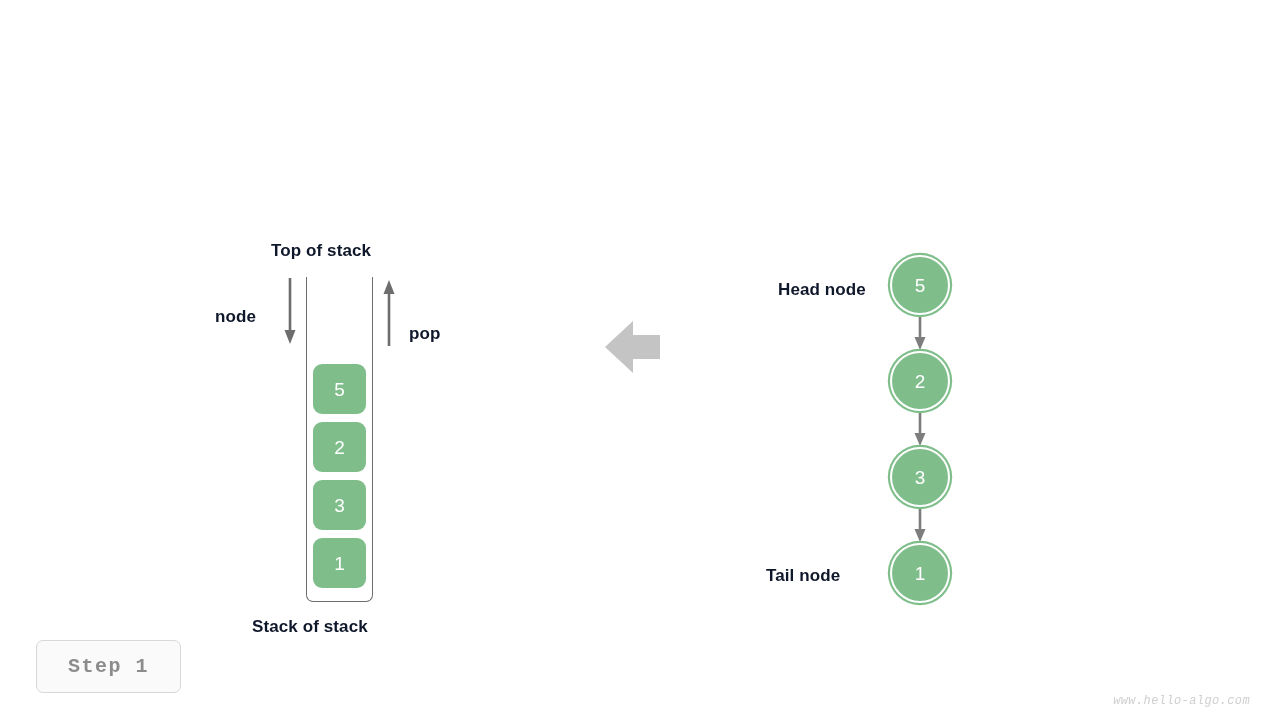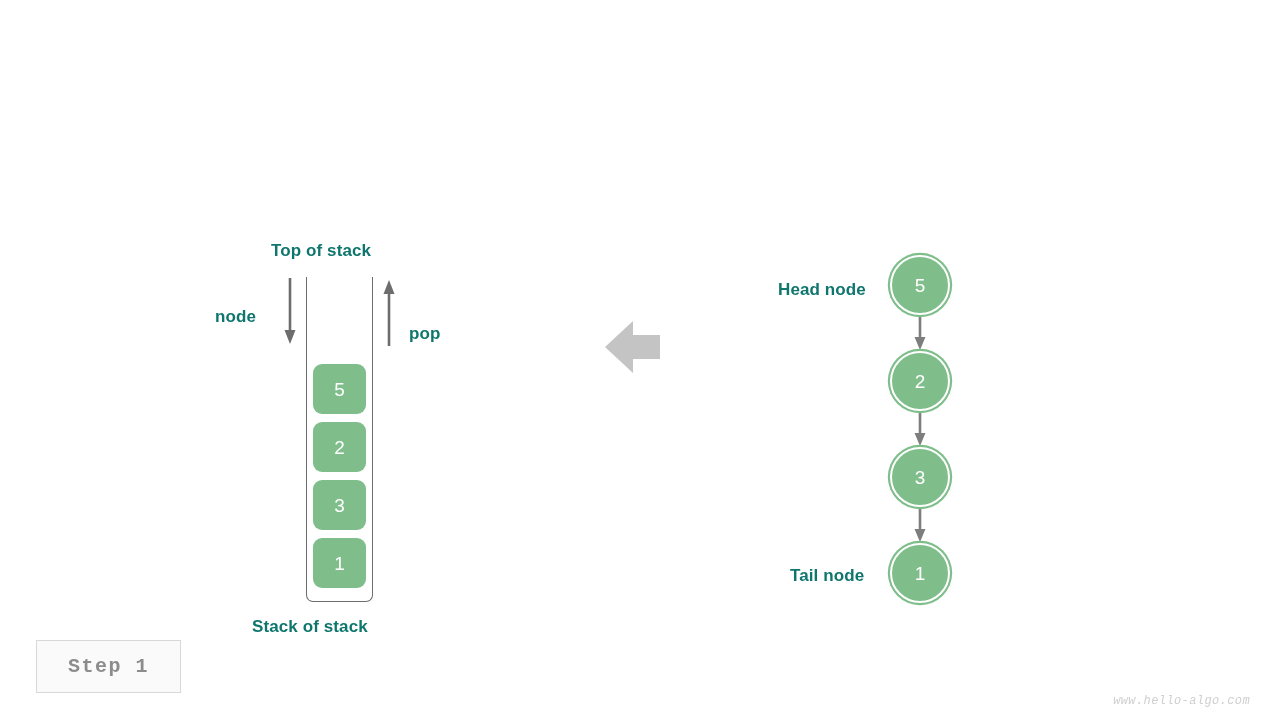--- a/index.html
+++ b/index.html
@@ -25,21 +25,21 @@
   }
 
   
   .abs { position: absolute; }
 
   
   .label-bold {
     font-family: "Liberation Sans", sans-serif;
     font-weight: bold;
     font-size: 17px;
-    color: #0f766e;
+    color: #0f172a;
     white-space: nowrap;
     letter-spacing: 0.1px;
   }
   .label-top-of-stack {
     left: 271px;
     top: 241px;
   }
   .label-bottom-of-stack {
     left: 252px;
     top: 617px;
@@ -53,21 +53,20 @@
     top: 324px;
   }
   .label-head-node {
     left: 757px;
     top: 280px;
     margin-left: 21px;
   }
   .label-tail-node {
     left: 766px;
     top: 566px;
-    margin-left: 24px;
   }
 
   
   #stack-container {
     left: 306px;
     top: 277px;
     width: 67px;
     height: 325px;
     box-sizing: border-box;
     border: 1.6px solid #6d6d6d;
@@ -154,21 +153,21 @@
   }
 
   
   #step-badge {
     left: 36px;
     top: 640px;
     width: 145px;
     height: 53px;
     box-sizing: border-box;
     border: 1px solid #d8d8d8;
-    border-radius: 0;
+    border-radius: 7px;
     background: #fafafa;
     display: flex;
     align-items: center;
     justify-content: center;
     font-family: "Liberation Mono", monospace;
     font-weight: bold;
     font-size: 20px;
     letter-spacing: 1.5px;
     color: #8c8c8c;
   }

